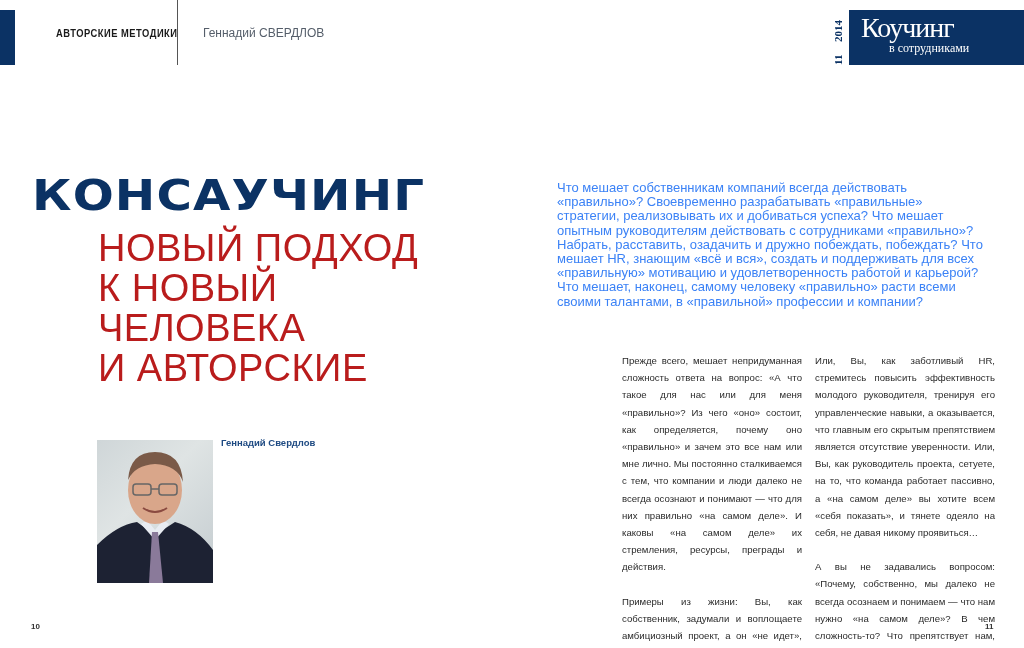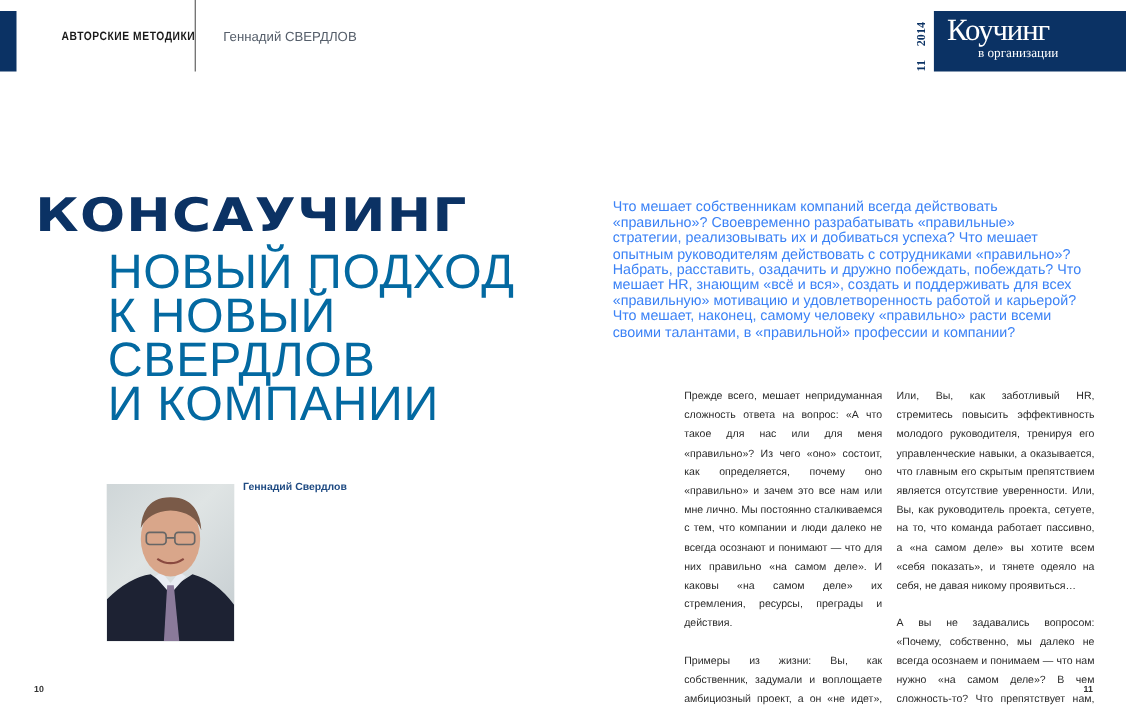--- a/index.html
+++ b/index.html
@@ -8,21 +8,21 @@
   .left-bar{left:0;top:10px;width:15px;height:55px;background:#0b3264;}
   .section-label{left:56px;top:27px;font-size:11px;font-weight:bold;letter-spacing:0.6px;color:#1a1a1a;font-family:"Liberation Sans",sans-serif;transform:scaleX(0.85);transform-origin:left center;}
   .divider{left:177px;top:0;width:1px;height:65px;background:#555;}
   .author-header{left:203px;top:26px;font-size:12px;color:#555e6a;}
   .issue-vert{left:826px;top:10px;width:24px;height:55px;}
   .issue-vert span{position:absolute;transform:rotate(-90deg);transform-origin:left top;font-size:11px;color:#0b3264;font-weight:bold;font-family:"Liberation Serif",serif;white-space:nowrap;}
   .logo-box{left:849px;top:10px;width:188px;height:55px;background:#0b3264;color:#fff;}
   .logo-main{position:absolute;left:12px;top:3px;font-family:"Liberation Serif",serif;font-size:28px;line-height:30px;letter-spacing:-1px;}
   .logo-sub{position:absolute;left:40px;top:31px;font-family:"Liberation Serif",serif;font-size:12px;}
   .title-main{left:32px;top:173px;font-size:42px;font-weight:900;color:#0b3264;letter-spacing:1px;font-family:"DejaVu Sans",sans-serif;transform:scaleX(1.15);transform-origin:left top;line-height:46px;}
-  .subtitle{left:98px;top:228px;font-size:44px;line-height:40px;color:#0369a1;font-weight:100;font-family:"Liberation Sans",sans-serif;letter-spacing:0.5px;}
+  .subtitle{left:98px;top:228px;font-size:38px;line-height:40px;color:#b91c1c;font-weight:100;font-family:"Liberation Sans",sans-serif;letter-spacing:0.5px;}
   .subtitle div{white-space:nowrap;-webkit-text-stroke:0;}
   .lead{left:557px;top:181px;width:430px;font-size:13px;line-height:14.2px;color:#3b82f6;}
   .photo{left:97px;top:440px;width:116px;height:143px;overflow:hidden;background:linear-gradient(135deg,#cfd6d8 0%,#dfe4e4 40%,#c3cbcf 100%);}
   .byline{left:221px;top:437px;font-size:9.5px;font-weight:bold;color:#1e4a82;}
   .page-num-left{left:31px;top:622px;font-size:8px;font-weight:bold;color:#333;}
   .page-num-right{left:985px;top:622px;font-size:8px;font-weight:bold;color:#333;}
   .col{font-size:9.6px;line-height:17.2px;color:#2a2a2a;text-align:justify;}
   .col p{margin:0 0 17px 0;}
   .col1{left:622px;top:352px;width:180px;}
   .col2{left:815px;top:352px;width:180px;}
@@ -35,29 +35,29 @@
 <div class="abs divider"></div>
 <div class="abs author-header">Геннадий СВЕРДЛОВ</div>
 
 <div class="abs issue-vert">
   <span style="left:6px;top:55px;">11</span>
   <span style="left:6px;top:32px;">2014</span>
 </div>
 
 <div class="abs logo-box">
   <div class="logo-main">Коучинг</div>
-  <div class="logo-sub">в организации</div>
+  <div class="logo-sub">в сотрудниками</div>
 </div>
 
 <div class="abs title-main">КОНСАУЧИНГ</div>
 <div class="abs subtitle">
   <div>НОВЫЙ ПОДХОД</div>
   <div>К НОВЫЙ</div>
-  <div>СВЕРДЛОВ</div>
-  <div>И КОМПАНИИ</div>
+  <div>ЧЕЛОВЕКА</div>
+  <div>И АВТОРСКИЕ</div>
 </div>
 
 <div class="abs lead">Что мешает собственникам компаний всегда действовать «правильно»? Своевременно разрабатывать «правильные» стратегии, реализовывать их и добиваться успеха? Что мешает опытным руководителям действовать с сотрудниками «правильно»? Набрать, расставить, озадачить и дружно побеждать, побеждать? Что мешает HR, знающим «всё и вся», создать и поддерживать для всех «правильную» мотивацию и удовлетворенность работой и карьерой? Что мешает, наконец, самому человеку «правильно» расти всеми своими талантами, в «правильной» профессии и компании?</div>
 
 <div class="abs photo">
   <svg width="116" height="143" viewBox="0 0 116 143">
     <path d="M0 143 L0 105 Q20 85 40 82 L58 95 L78 82 Q100 88 116 110 L116 143 Z" fill="#1d2233"></path>
     <path d="M44 84 L58 100 L72 84 L66 80 L58 90 L50 80 Z" fill="#e8ecf2"></path>
     <path d="M55 92 L61 92 L66 143 L52 143 Z" fill="#8a7a9a"></path>
     <ellipse cx="58" cy="50" rx="27" ry="34" fill="#d9a68a"></ellipse>

